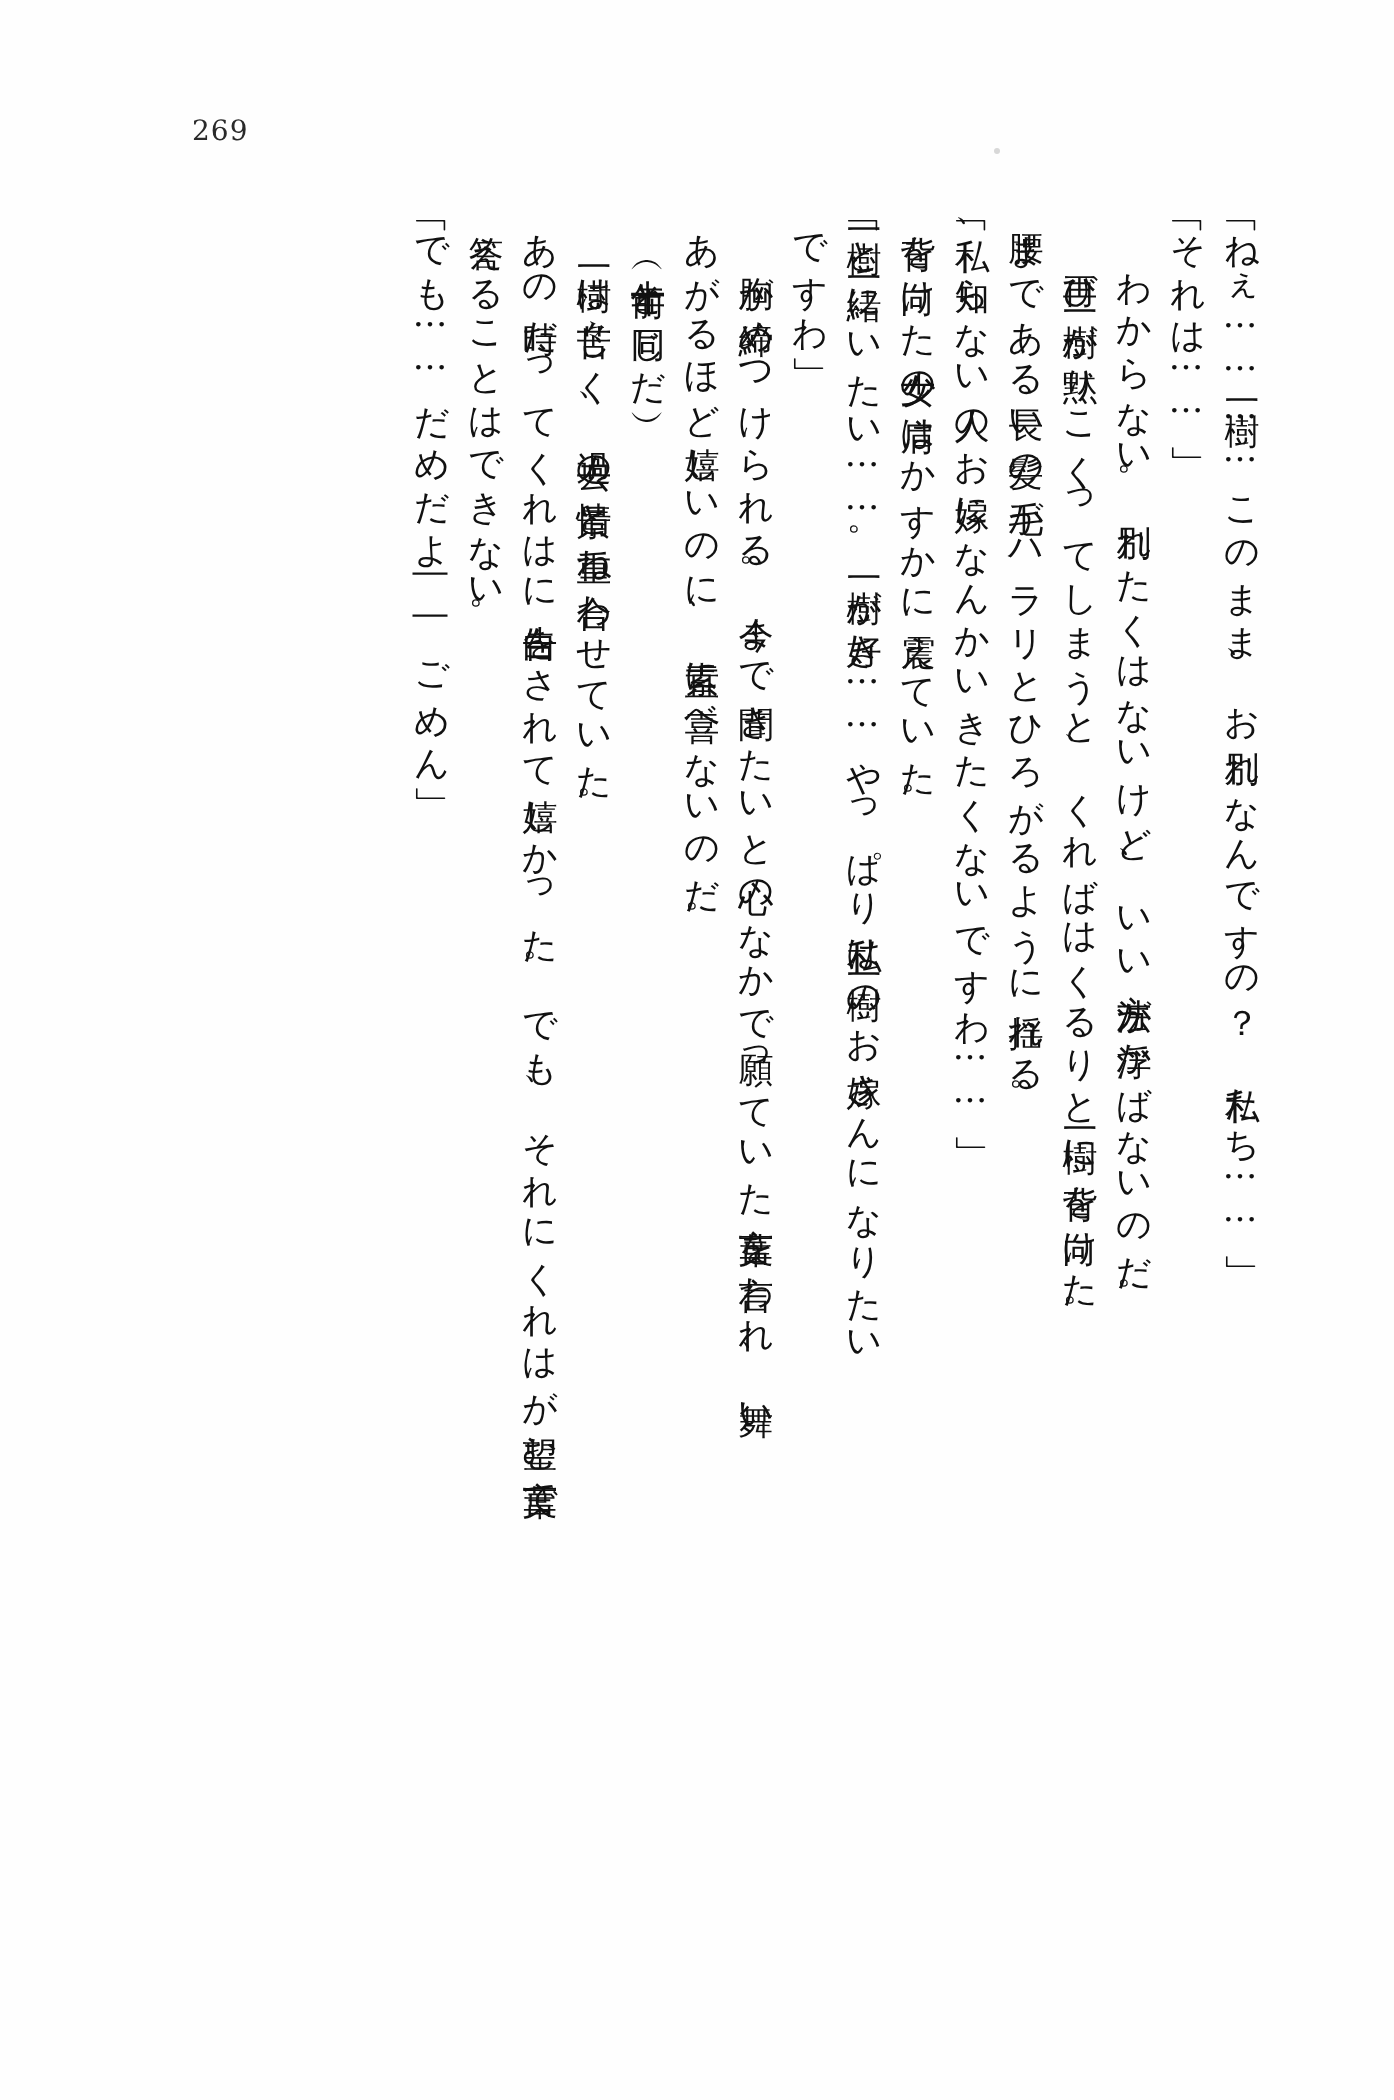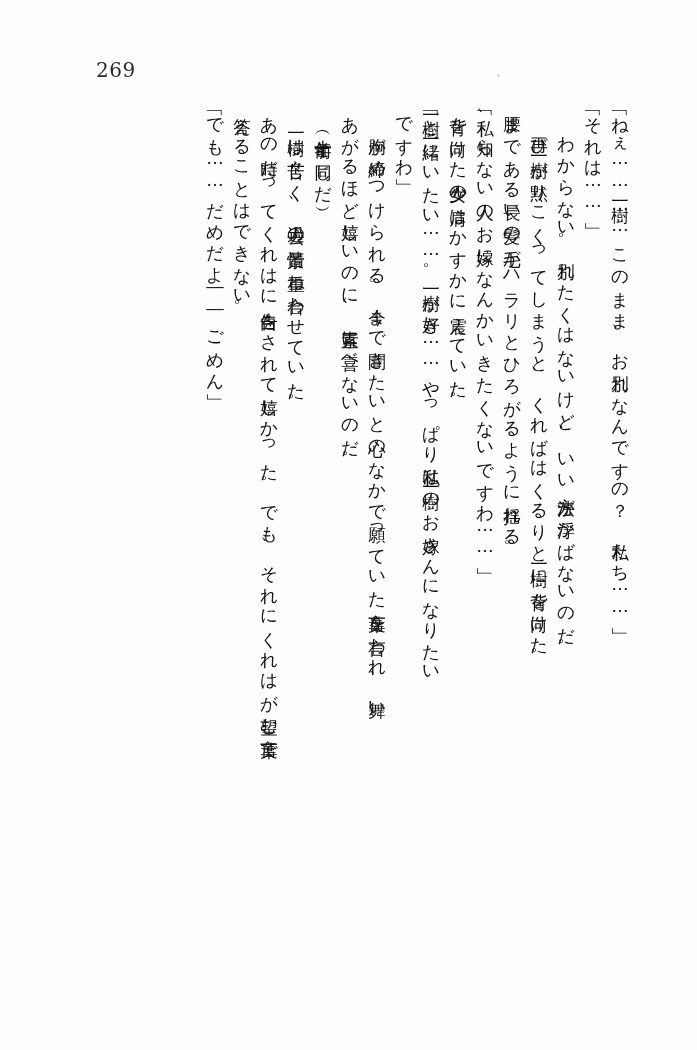--- a/index.html
+++ b/index.html
@@ -20,21 +20,21 @@
     position: absolute;
     inset: 0;
     background: #fefefe;
   }
 
   
   .page-number {
     position: absolute;
     top: 58px;
     left: 96px;
-    font-size: 20px;
+    font-size: 14px;
     letter-spacing: 0.5px;
     color: #2a2a2a;
     font-family: "DejaVu Serif", "Liberation Serif", serif;
   }
 
   
   .text-block {
     position: absolute;
     top: 104px;
     left: 88px;

